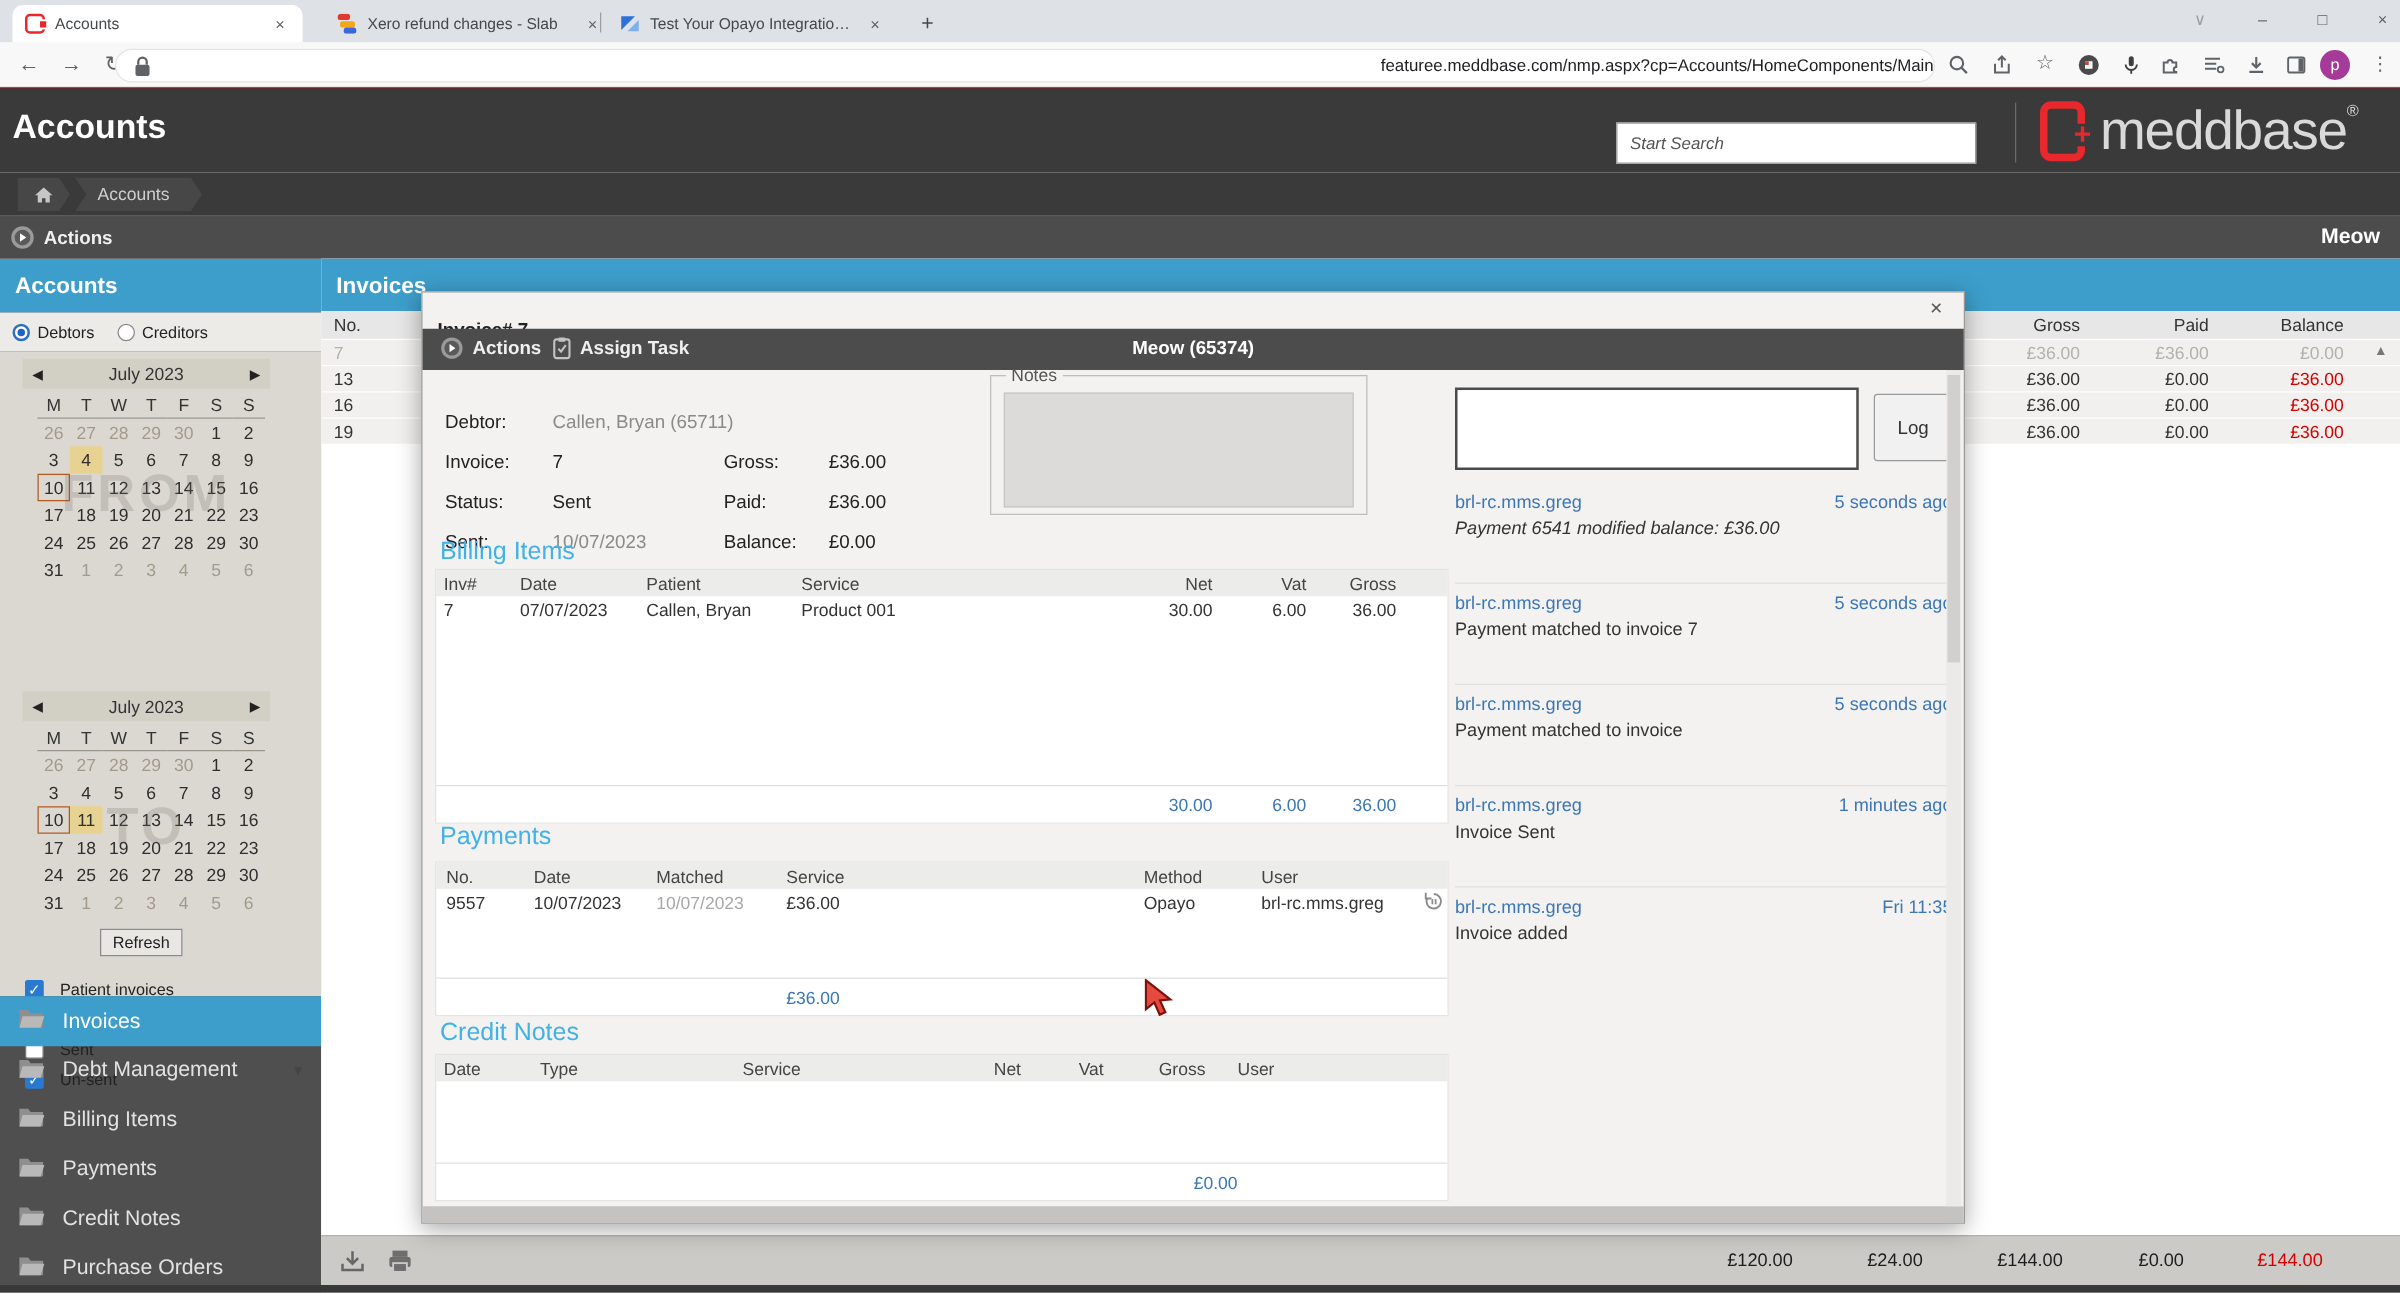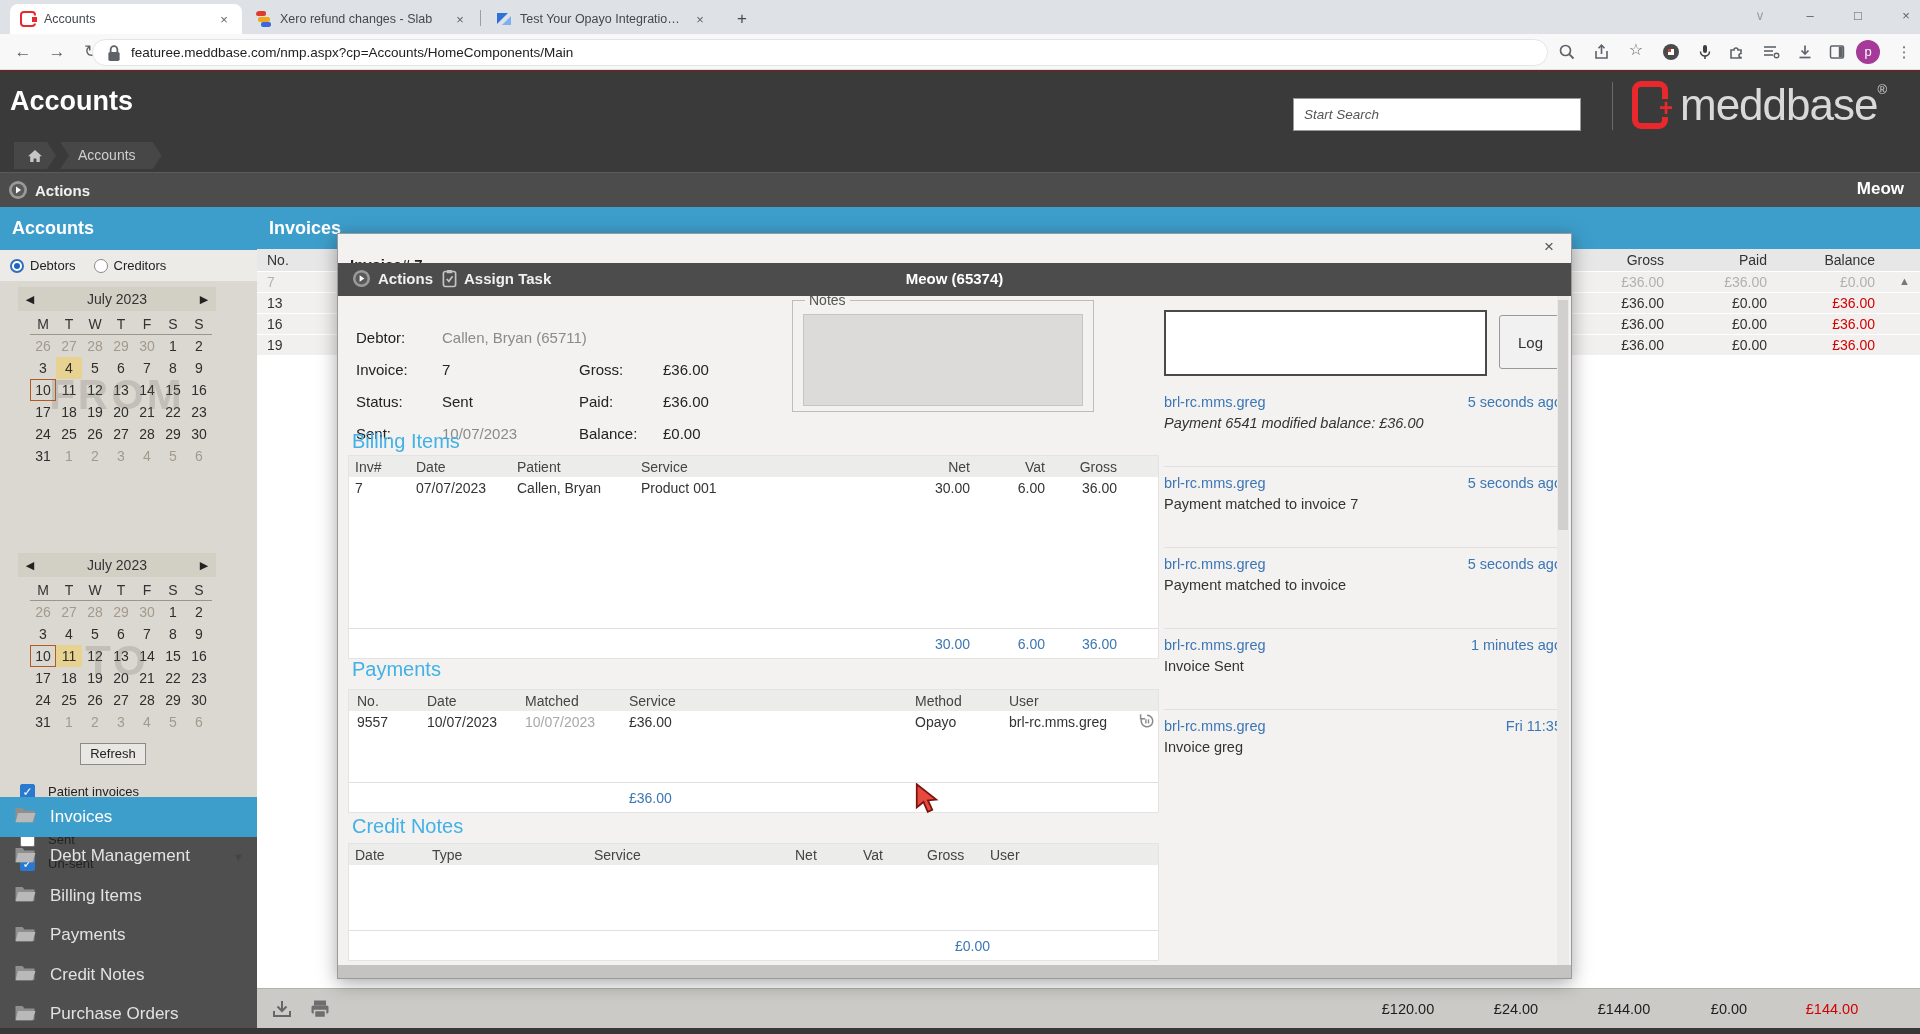--- a/index.html
+++ b/index.html
@@ -31,21 +31,21 @@
   .fav-opayo { }
   .fav-opayo i { position:absolute; display:block; }
   .fav-opayo i:nth-child(1){ left:1px; top:2px; width:0; height:0; border-left:11px solid #2e71d9; border-bottom:11px solid transparent; }
   .fav-opayo i:nth-child(2){ left:6px; top:5px; width:0; height:0; border-right:9px solid #7fb0ee; border-top:9px solid transparent; }
 
   .toolbar { position:absolute; left:0; top:34px; width:1920px; height:36px; background:#f8f8f8;
              border-bottom:1px solid #e0e0e0; }
   .navbtn { position:absolute; top:5px; width:26px; height:26px; text-align:center; line-height:26px;
             font-size:17px; color:#5f6368; }
   .urlpill { position:absolute; left:92px; top:5px; width:1456px; height:27px; background:#fff;
-             border:1px solid #e4e4e4; border-radius:14px; display:flex; align-items:center; }
+             border:1px solid #e4e4e4; border-radius:14px; display:flex; align-items:center;justify-content:space-between; }
   .urltext { font-size:13.5px; color:#202124; margin-left:8px; }
   .tbicon { position:absolute; top:9px; width:18px; height:18px; }
   .tbicon svg { width:18px; height:18px; }
   .star { top:6px; font-size:16px; color:#5f6368; width:20px; text-align:center; }
   .avatar { position:absolute; left:1856px; top:6px; width:24px; height:24px; border-radius:50%;
             background:#a63a99; color:#fff; font-size:13px; text-align:center; line-height:24px; }
   .kebab { position:absolute; left:1896px; top:6px; font-size:15px; color:#5f6368; width:16px; text-align:center; line-height:24px;}
 
   
   .appheader { position:absolute; left:0; top:70px; width:1920px; height:68px; background:#3a3a3a;
@@ -193,21 +193,21 @@
 
 <div class="screen">
 
   <div class="tabbar">
     <div id="tabs">
         <div class="tab active" style="left: 10px;">
           <span class="fav fav-medd"></span>
           <span class="tab-title">Accounts</span>
           <span class="tab-close">×</span>
         </div>
-        <div class="tab" style="left: 246px;">
+        <div class="tab" style="left: 260px;">
           <span class="fav fav-slab">
             <i></i>
             <i></i>
             <i></i>
           </span>
           <span class="tab-title">Xero refund changes - Slab</span>
           <span class="tab-close">×</span>
         </div>
         <div class="tab" style="left: 486px;">
           <span class="fav fav-opayo">
@@ -674,21 +674,21 @@
             <span class="log-user">brl-rc.mms.greg</span>
             <span class="log-time">1 minutes ago</span>
           </div>
           <div class="log-text">Invoice Sent</div>
         </div>
         <div class="log-entry">
           <div class="log-head">
             <span class="log-user">brl-rc.mms.greg</span>
             <span class="log-time">Fri 11:35</span>
           </div>
-          <div class="log-text">Invoice greg</div>
+          <div class="log-text">Invoice added</div>
         </div>
       </div>
 
     <div class="sec-title" style="top:196px">Billing Items</div>
     <div class="tbl" style="top:221px;height:204px" id="bitbl">
         <div class="tbl-band trow bi">
           <span>Inv#</span>
           <span>Date</span>
           <span>Patient</span>
           <span>Service</span>

